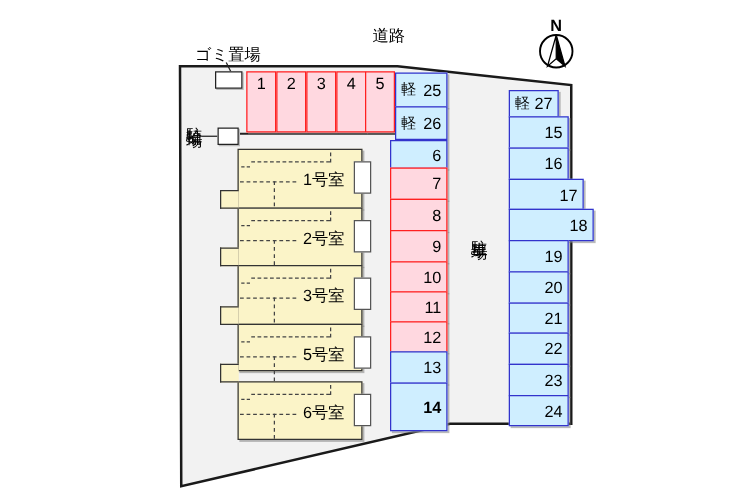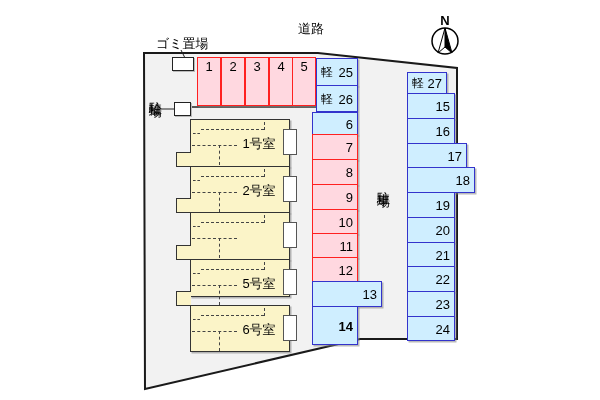--- a/index.html
+++ b/index.html
@@ -95,21 +95,21 @@
     </div>
   <div class="stall pink" style="left:312px;top:209px;width:46px;height:25px;">
       <span class="num">10</span>
     </div>
   <div class="stall pink" style="left:312px;top:233px;width:46px;height:25px;">
       <span class="num">11</span>
     </div>
   <div class="stall pink" style="left:312px;top:257px;width:46px;height:25px;">
       <span class="num">12</span>
     </div>
-  <div class="stall blue" style="left:312px;top:281px;width:70px;height:26px;text-align:center;">
+  <div class="stall blue" style="left:312px;top:281px;width:46px;height:26px;text-align:center;">
       <span class="num">13</span>
     </div>
   <div class="stall blue" style="left:312px;top:306px;width:46px;height:39px;font-weight:bold;">
       <span class="num">14</span>
     </div>
 
   <div class="stall blue" style="left:407px;top:72px;width:40px;height:22px;">
       <span class="kei">軽</span>
       <span class="num">27</span>
     </div>
@@ -162,20 +162,21 @@
     <span class="balcony"></span>
     <span class="rlabel">2号室</span>
   </div>
   <div class="room" style="top:212px;height:48px;">
     <span class="dh" style="left:10px;top:9px;width:63px;"></span>
     <span class="dv" style="left:73px;top:2px;height:8px;"></span>
     <span class="dh" style="left:2px;top:13px;width:7px;"></span>
     <span class="dh" style="left:1px;top:25px;width:45px;"></span>
     <span class="dv" style="left:28px;top:25px;height:20px;"></span>
     <span class="balcony"></span>
+    <span class="rlabel">3号室</span>
   </div>
   <div class="room" style="top:259px;height:38px;">
     <span class="dh" style="left:10px;top:9px;width:63px;"></span>
     <span class="dv" style="left:73px;top:2px;height:8px;"></span>
     <span class="dh" style="left:2px;top:13px;width:7px;"></span>
     <span class="dh" style="left:1px;top:25px;width:45px;"></span>
     <span class="dv" style="left:28px;top:25px;height:20px;"></span>
     <span class="balcony"></span>
     <span class="rlabel">5号室</span>
   </div>

